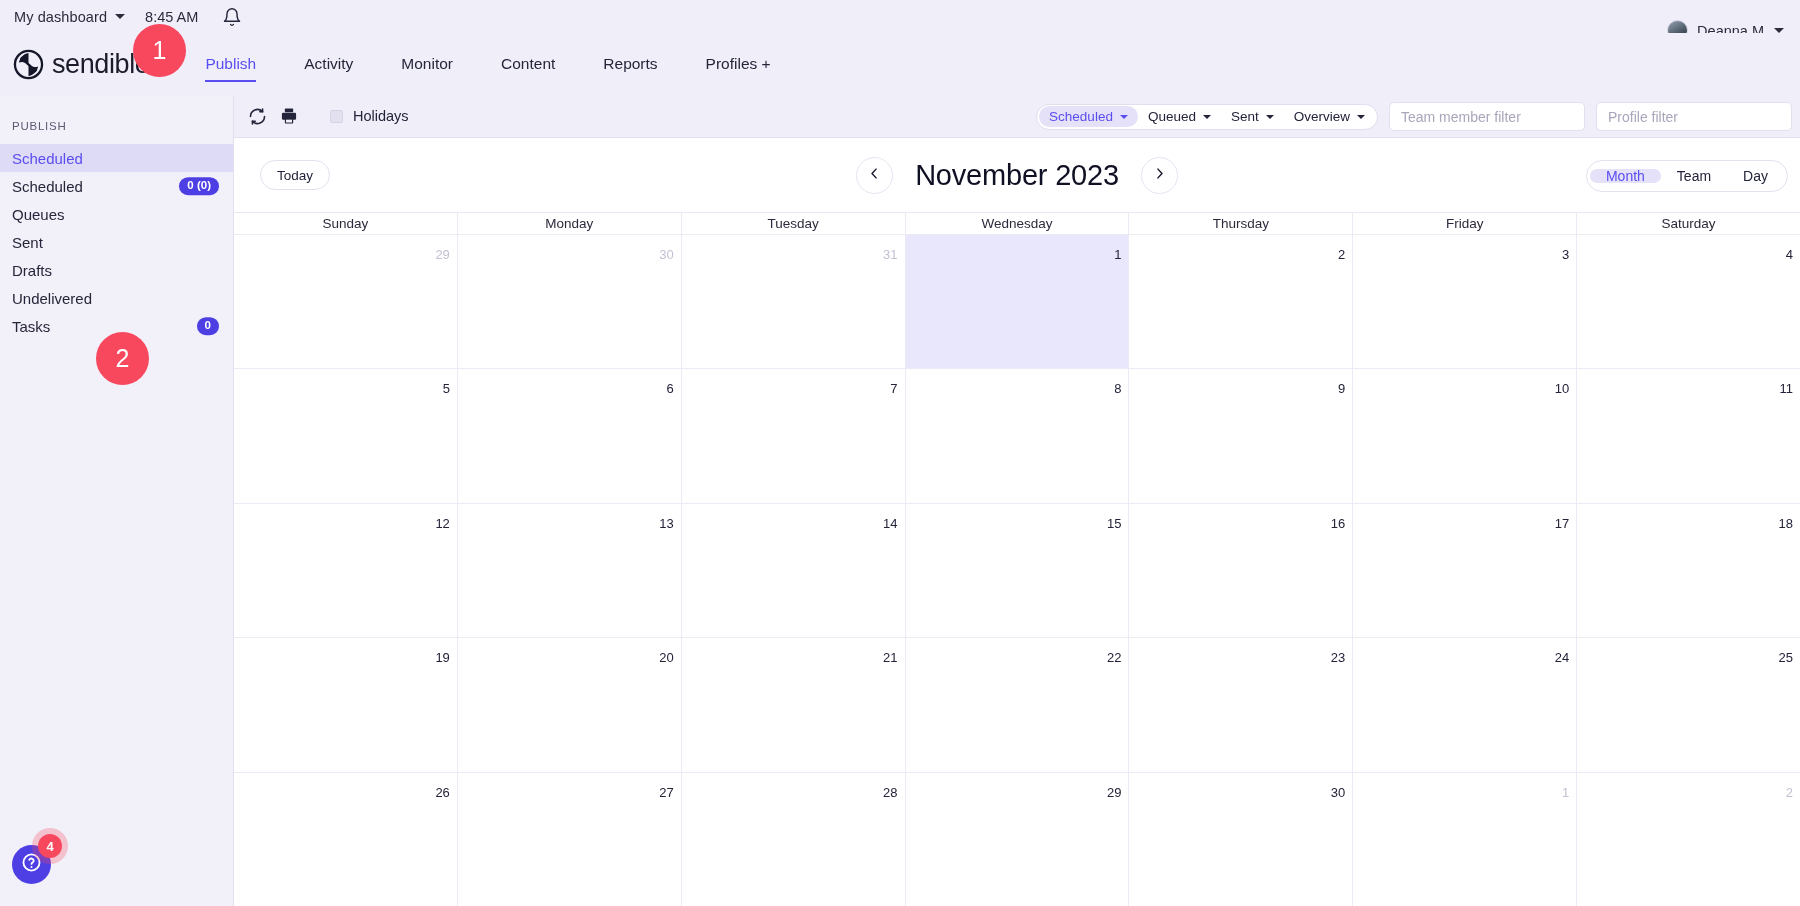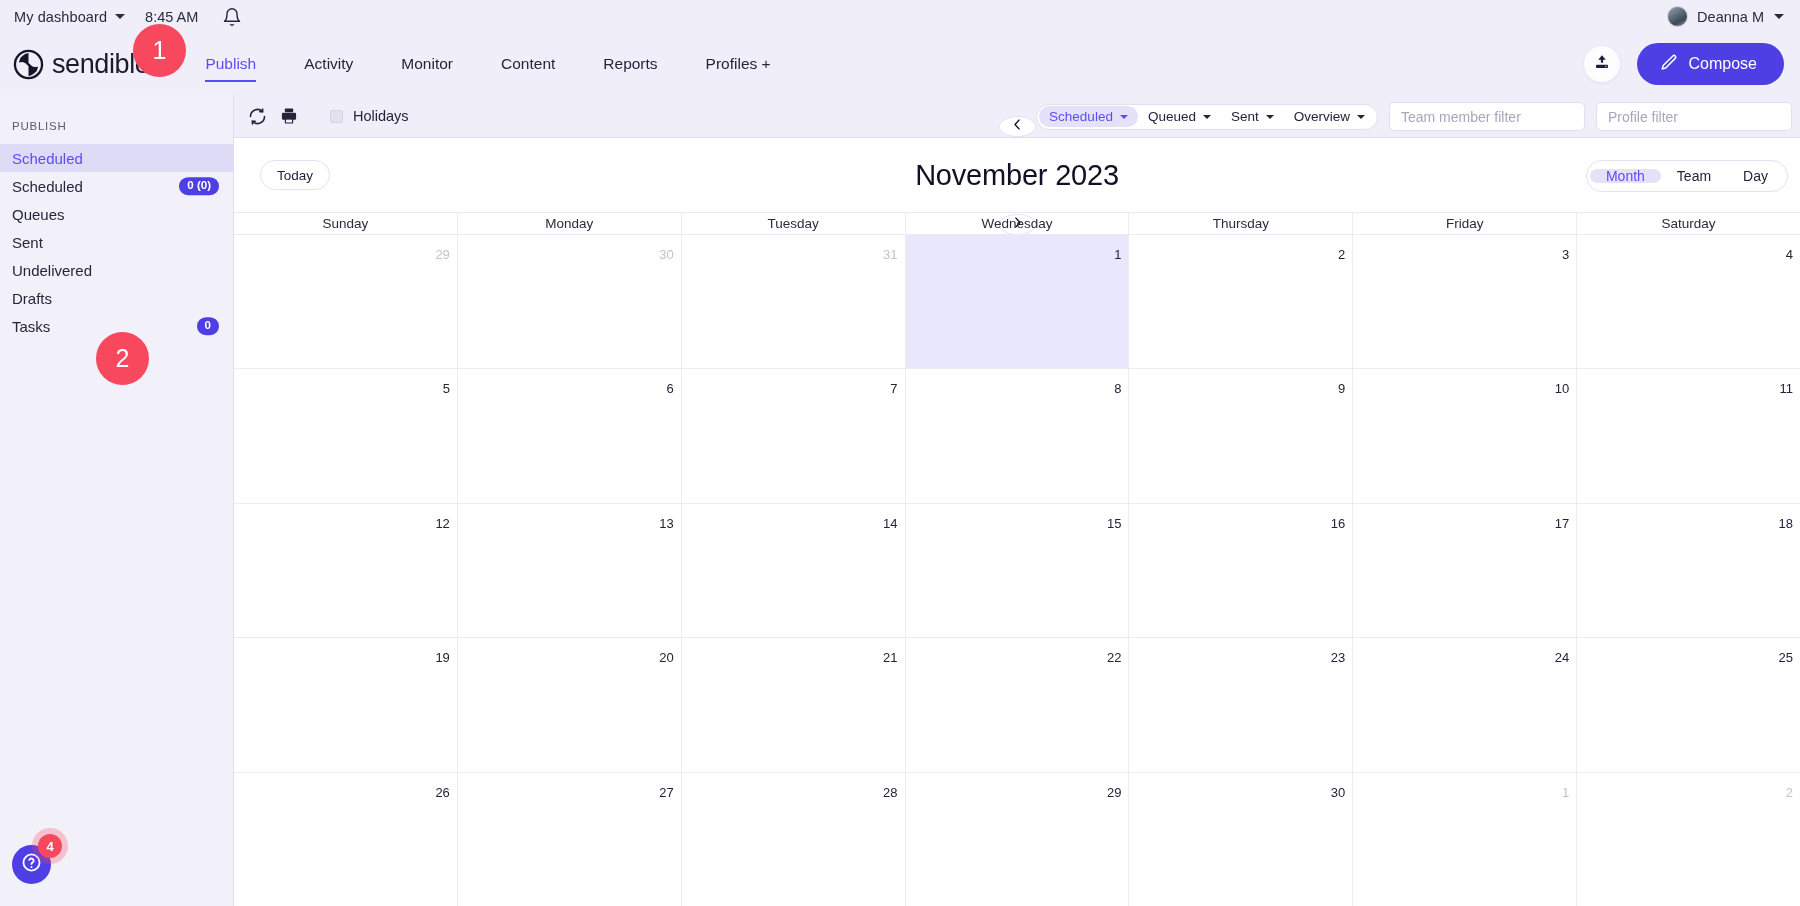--- a/index.html
+++ b/index.html
@@ -21,21 +21,21 @@
     margin-left: 14px; font-size: 14.5px; color: #2b2b3d; letter-spacing: .1px;
   }
   .util-caret {
     margin-left: 8px; width: 0; height: 0;
     border-left: 5px solid transparent; border-right: 5px solid transparent;
     border-top: 5px solid #2b2b3d;
   }
   .util-time { margin-left: 20px; font-size: 14.5px; color: #2b2b3d; }
   .util-bell { margin-left: 24px; width: 20px; height: 20px; }
   .util-right {
-    position: absolute; right: 16px; top: 0; height: 33px;
+    position: absolute; right: 16px; top: 14px; height: 33px;
     display: flex; align-items: center;
   }
   .avatar {
     width: 21px; height: 21px; border-radius: 50%;
     background: linear-gradient(150deg,#9aa3b0 0%,#5c6a78 45%,#3d4a55 70%,#8d99a6 100%);
     border: 1px solid #cfcfe0;
   }
   .user-name { margin-left: 9px; font-size: 14.5px; color: #2b2b3d; }
   .user-caret {
     margin-left: 10px; width: 0; height: 0;
@@ -172,21 +172,20 @@
   .today-btn {
     margin-left: 26px; height: 30px; padding: 0 16px;
     border: 1px solid #e3e1ef; border-radius: 15px; background: #fff;
     font-size: 13.5px; color: #22223a; cursor: pointer;
     font-family: "Liberation Sans", sans-serif;
   }
   .cal-title-wrap {
     position: absolute; left: 0; right: 0; top: 0; height: 74px;
     display: flex; align-items: center; justify-content: center; gap: 22px;
     pointer-events: none;
-    flex-direction: column;
   }
   .nav-round {
     width: 37px; height: 37px; border-radius: 50%;
     border: 1px solid #e6e4f1; background: #fff;
     display: flex; align-items: center; justify-content: center;
     cursor: pointer; pointer-events: auto;
   }
   .cal-title { font-size: 29px; color: #101024; letter-spacing: -.2px; white-space: nowrap; }
   .view-group {
     position: absolute; right: 12px; top: 22px;
@@ -269,62 +268,43 @@
       <span class="brand-text">sendible</span>
     </div>
     <div class="navitems">
       <div class="navitem active">Publish</div>
       <div class="navitem">Activity</div>
       <div class="navitem">Monitor</div>
       <div class="navitem">Content</div>
       <div class="navitem">Reports</div>
       <div class="navitem">Profiles +</div>
     </div>
-    <div class="nav-right">
-      <div class="icon-circle-btn">
-        <span>
-          <svg width="18" height="18" viewBox="0 0 24 24" fill="#1d1d33">
-            <path d="M12 3 L17 9 H13.5 V13 H10.5 V9 H7 Z"></path>
-            <rect x="4" y="15.5" width="16" height="4.5" rx="1.2"></rect>
-            <circle cx="17.2" cy="17.8" r="0.9" fill="#fff"></circle>
-          </svg>
-        </span>
-      </div>
-      <button class="compose-btn">
-        <span>
-          <svg width="19" height="19" viewBox="0 0 24 24" fill="none" stroke="#fff" stroke-width="1.9" stroke-linecap="round" stroke-linejoin="round">
-            <path d="M17.5 3.8a2.1 2.1 0 0 1 3 3L8.4 18.9l-4.3 1.2 1.2-4.3z"></path>
-          </svg>
-        </span>
-        <span>Compose</span>
-      </button>
-    </div>
   </div>
 
   <div class="sidebar">
     <div class="sidebar-label">PUBLISH</div>
     <div class="side-list">
       <div class="side-item active">
         <span>Scheduled</span>
       </div>
       <div class="side-item">
         <span>Scheduled</span>
         <span class="side-badge">0 (0)</span>
       </div>
       <div class="side-item">
         <span>Queues</span>
       </div>
       <div class="side-item">
         <span>Sent</span>
       </div>
       <div class="side-item">
+        <span>Drafts</span>
+      </div>
+      <div class="side-item">
         <span>Undelivered</span>
-      </div>
-      <div class="side-item">
-        <span>Drafts</span>
       </div>
       <div class="side-item">
         <span>Tasks</span>
         <span class="side-badge">0</span>
       </div>
     </div>
     <div class="help-fab">
       <span>
         <svg width="23" height="23" viewBox="0 0 24 24" fill="none" stroke="#fff" stroke-width="1.9">
           <circle cx="12" cy="12" r="8.4"></circle>

